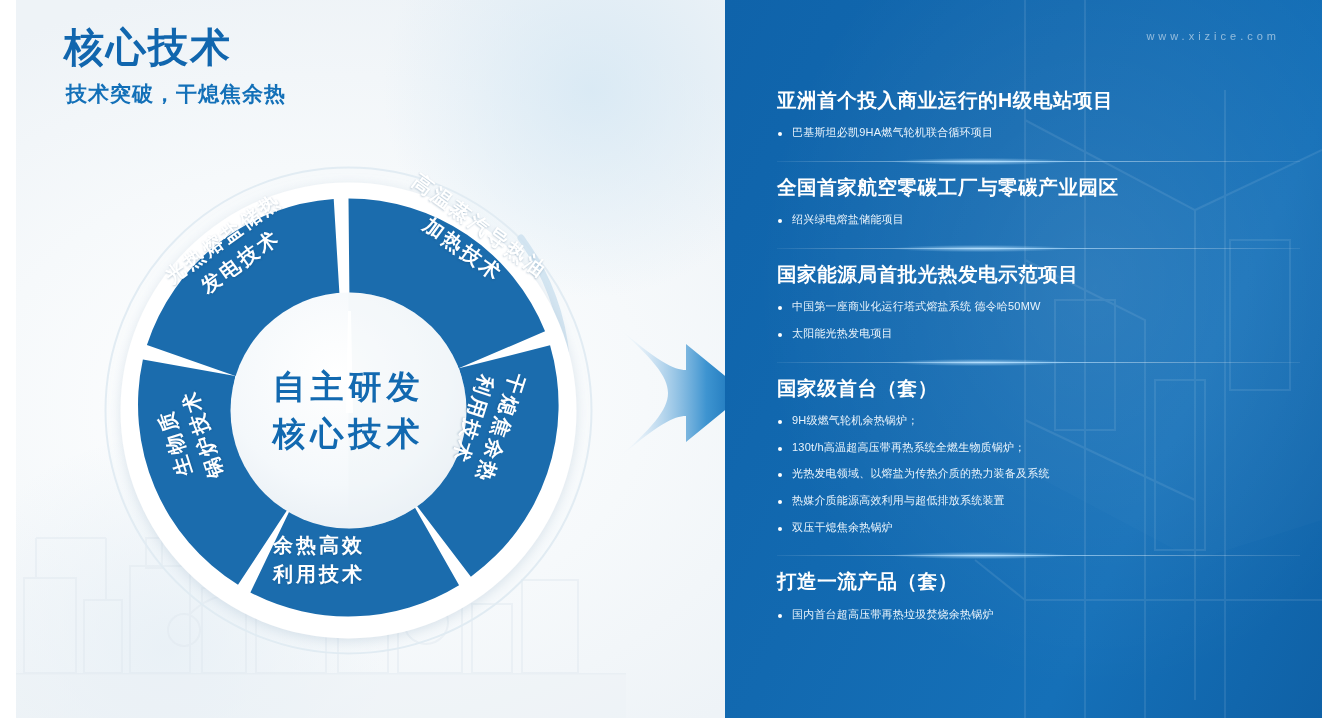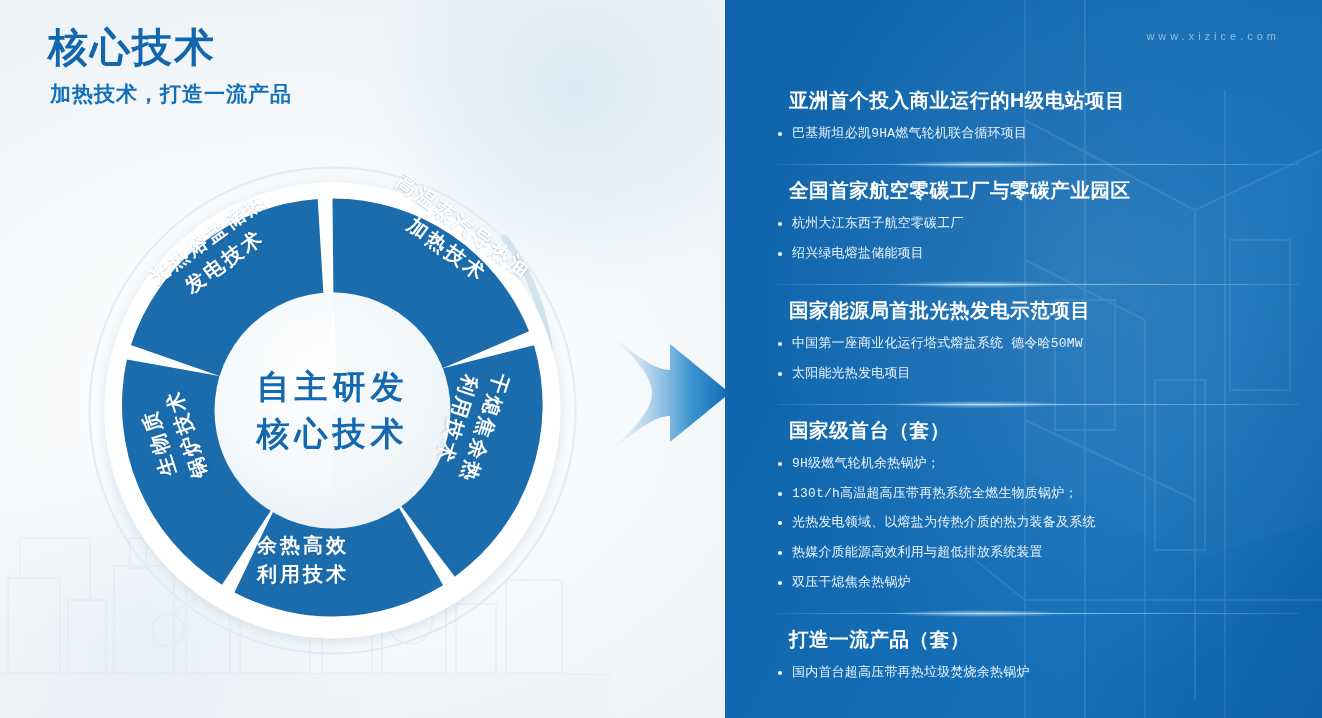--- a/index.html
+++ b/index.html
@@ -5,21 +5,21 @@
   html,body{margin:0;padding:0;}
   body{
     width:1322px;height:718px;overflow:hidden;
     font-family:"Liberation Sans","DejaVu Sans",sans-serif;
     background:#ffffff;
   }
   #stage{position:relative;width:1322px;height:718px;overflow:hidden;}
 
   
   .left-panel{
-    position:absolute;left:0;top:0;width:725px;height:718px;
+    position:absolute;left:16px;top:0;width:725px;height:718px;
     background:
       radial-gradient(ellipse 600px 420px at 300px 400px, #ffffff 0%, #f6f9fb 55%, #eef3f7 100%),
       linear-gradient(160deg,#fbfdfe 0%,#eff4f8 100%);
     overflow:hidden;
   }
   
   .plant-watermark{
     position:absolute;left:-10px;bottom:0;width:620px;height:200px;
     opacity:.55;pointer-events:none;
   }
@@ -74,26 +74,26 @@
   .watermark{
     position:absolute;right:42px;top:30px;
     font-size:11px;letter-spacing:4px;color:rgba(255,255,255,.52);
     font-family:"Liberation Sans",sans-serif;
   }
 
   .sections{position:absolute;left:52px;top:86px;right:22px;}
   .section{position:relative;padding-bottom:6px;}
   .sec-title{
     color:#ffffff;font-size:19.5px;font-weight:bold;letter-spacing:.6px;
-    margin:0 0 4px 12px;line-height:1.5;
+    margin:0 0 4px 0;line-height:1.5;
   }
   .bullets{list-style:none;margin:0;padding:0;}
   .bullet{
-    position:relative;color:#eaf4fc;font-size:13px;line-height:1.52;
-    padding:5px 0 5px 15px;letter-spacing:.2px;font-family:Liberation Mono, monospace;
+    position:relative;color:#eaf4fc;font-size:11px;line-height:1.52;
+    padding:5px 0 5px 15px;letter-spacing:.2px;
   }
   .bullet::before{
     content:"";position:absolute;left:1px;top:13px;
     width:4px;height:4px;border-radius:50%;background:#ffffff;
   }
   .divider{
     position:relative;height:1px;margin:9px 0 11px 0;
     background:linear-gradient(90deg,rgba(255,255,255,.06) 0%,rgba(255,255,255,.30) 18%,rgba(160,215,255,.95) 42%,rgba(255,255,255,.35) 72%,rgba(255,255,255,.08) 100%);
   }
   .divider::after{
@@ -130,21 +130,21 @@
         <path d="M184 96 q30 -30 64 -10"></path>
         <path d="M318 92 q32 -24 70 -6"></path>
       </g>
       <g fill="#e9eff4" opacity="0.7">
         <rect x="0" y="156" width="620" height="44"></rect>
       </g>
     </svg>
 
     <div class="title-block">
       <div class="main-title">核心技术</div>
-      <div class="sub-title">加热技术，打造一流产品</div>
+      <div class="sub-title">技术突破，干熄焦余热</div>
     </div>
 
     <div class="donut-wrap">
       <svg class="donut-svg" viewBox="0 0 495 495">
         <defs>
           <filter id="softshadow" x="-30%" y="-30%" width="160%" height="160%">
             <feDropShadow dx="0" dy="3" stdDeviation="6" flood-color="#9fb8cc" flood-opacity="0.35"></feDropShadow>
           </filter>
           <radialGradient id="hubgrad" cx="45%" cy="35%" r="75%">
             <stop offset="0%" stop-color="#ffffff"></stop>
@@ -254,21 +254,20 @@
         <div class="sec-title">亚洲首个投入商业运行的H级电站项目</div>
         <ul class="bullets">
           <li class="bullet">巴基斯坦必凯9HA燃气轮机联合循环项目</li>
         </ul>
       </div>
       <div class="divider"></div>
 
       <div class="section">
         <div class="sec-title">全国首家航空零碳工厂与零碳产业园区</div>
         <ul class="bullets">
-          <li class="bullet">杭州大江东西子航空零碳工厂</li>
           <li class="bullet">绍兴绿电熔盐储能项目</li>
         </ul>
       </div>
       <div class="divider"></div>
 
       <div class="section">
         <div class="sec-title">国家能源局首批光热发电示范项目</div>
         <ul class="bullets">
           <li class="bullet">中国第一座商业化运行塔式熔盐系统 德令哈50MW</li>
           <li class="bullet">太阳能光热发电项目</li>

